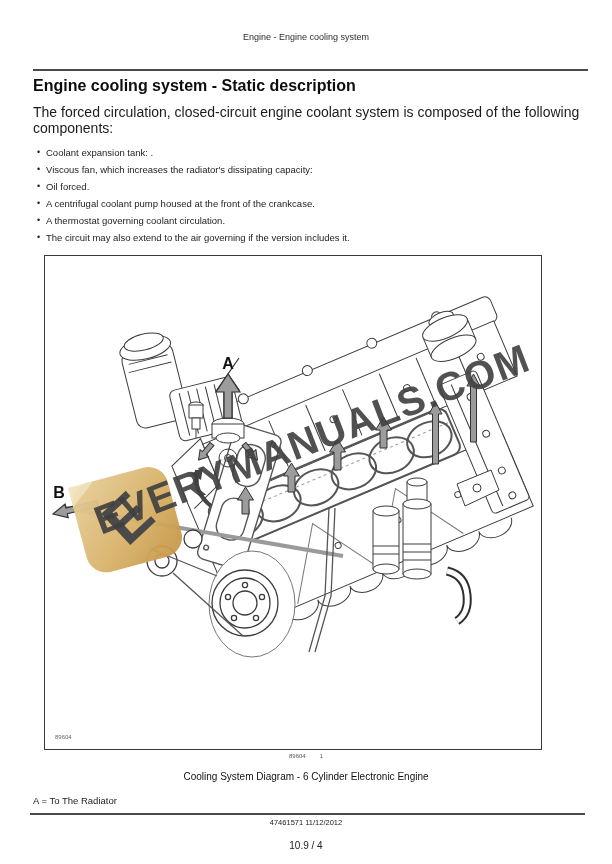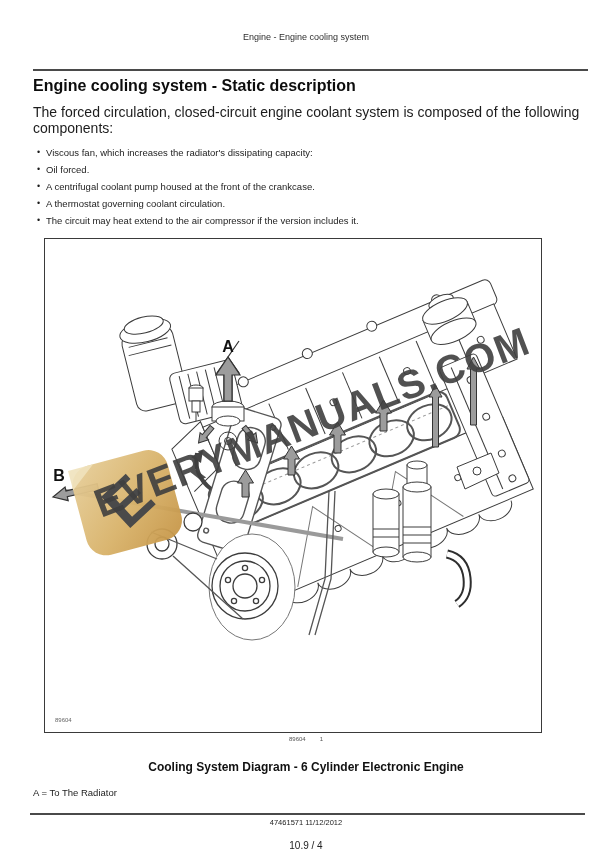--- a/index.html
+++ b/index.html
@@ -11,43 +11,44 @@
   .title-rule{ height:2px; background:#4a4a4a; margin:27px 24px 0 33px; }
   .doc-title{ font-size:16px; font-weight:bold; margin:6px 24px 0 33px; color:#0d0d0d; }
   .intro{ font-size:14px; margin:9px 24px 0 33px; }
   ul.bullets{ list-style:none; margin:8px 24px 0 33px; padding:0; }
   ul.bullets li{ font-size:9.5px; line-height:17px; padding-left:13px; position:relative; }
   ul.bullets li::before{ content:"\2022"; position:absolute; left:4px; top:0; font-size:9px; color:#1c1c1c; }
   .figure-box{ width:496px; height:493px; border:1px solid #3a3a3a; margin:9px 0 0 44px; position:relative; background:#fff; }
   .figure-box svg{ display:block; }
   .caption-meta{ text-align:center; font-size:6px; color:#555; margin-top:3px; }
   .caption-meta .num{ margin-left:14px; }
-  .caption{ text-align:center; font-size:12px; font-weight:bold; margin-top:18px; color:#111; }
+  .caption{ text-align:center; font-size:10px; font-weight:normal; margin-top:12px; color:#111; }
   .legend{ font-size:9.5px; margin:13px 24px 0 33px; }
   .page-footer{ position:absolute; left:0; right:0; top:813px; }
   .footer-rule{ height:2px; background:#4a4a4a; margin:0 27px 0 30px; }
   .doc-ref{ text-align:center; font-size:7.5px; margin-top:3px; color:#222; }
   .page-num{ text-align:center; font-size:10px; margin-top:13px; color:#222; }
 </style>
 </head>
 <body>
 
 <div class="page-header">Engine - Engine cooling system</div>
 
 <div class="title-rule"></div>
 <div class="doc-title">Engine cooling system - Static description</div>
 
 <div class="intro">The forced circulation, closed-circuit engine coolant system is composed of the following components:</div>
 
 <ul class="bullets">
+  <li>Coolant expansion tank: .</li>
   <li>Viscous fan, which increases the radiator's dissipating capacity:</li>
   <li>Oil forced.</li>
   <li>A centrifugal coolant pump housed at the front of the crankcase.</li>
   <li>A thermostat governing coolant circulation.</li>
-  <li>The circuit may heat extend to the air compressor if the version includes it.</li>
+  <li>The circuit may also extend to the air governing if the version includes it.</li>
 </ul>
 
 <div class="figure-box">
   <svg width="496" height="493" viewBox="0 0 496 493">
     <defs>
       <linearGradient id="gold" x1="0" y1="0" x2="1" y2="1">
         <stop offset="0" stop-color="#e7cf9b"></stop>
         <stop offset="0.55" stop-color="#d8b269"></stop>
         <stop offset="1" stop-color="#c59445"></stop>
       </linearGradient>

